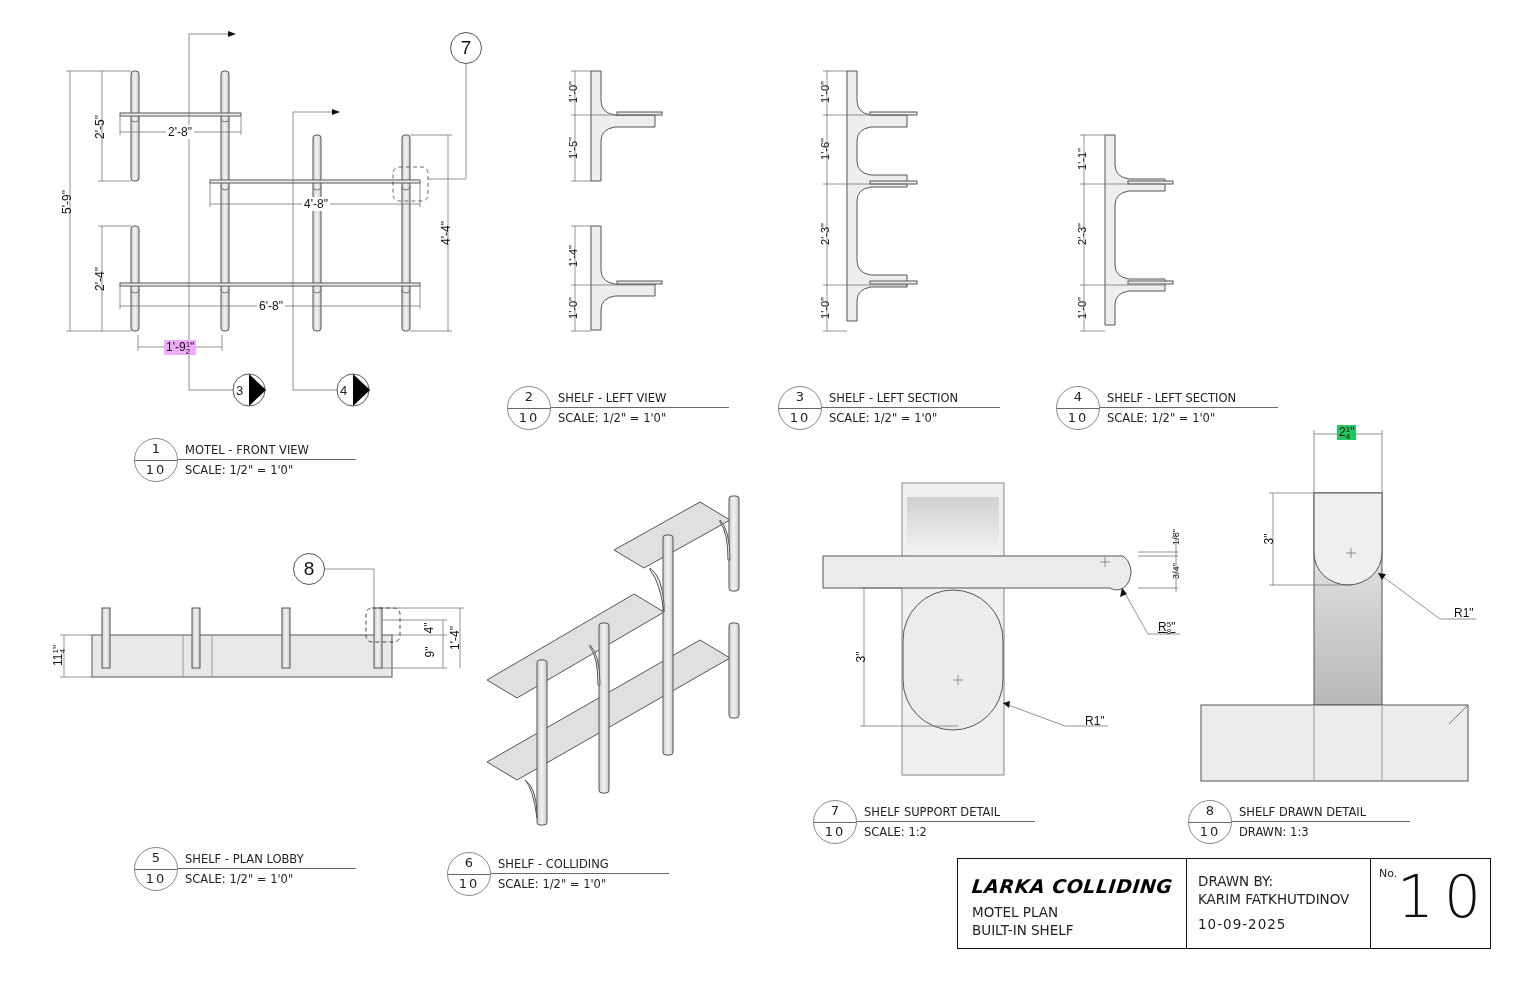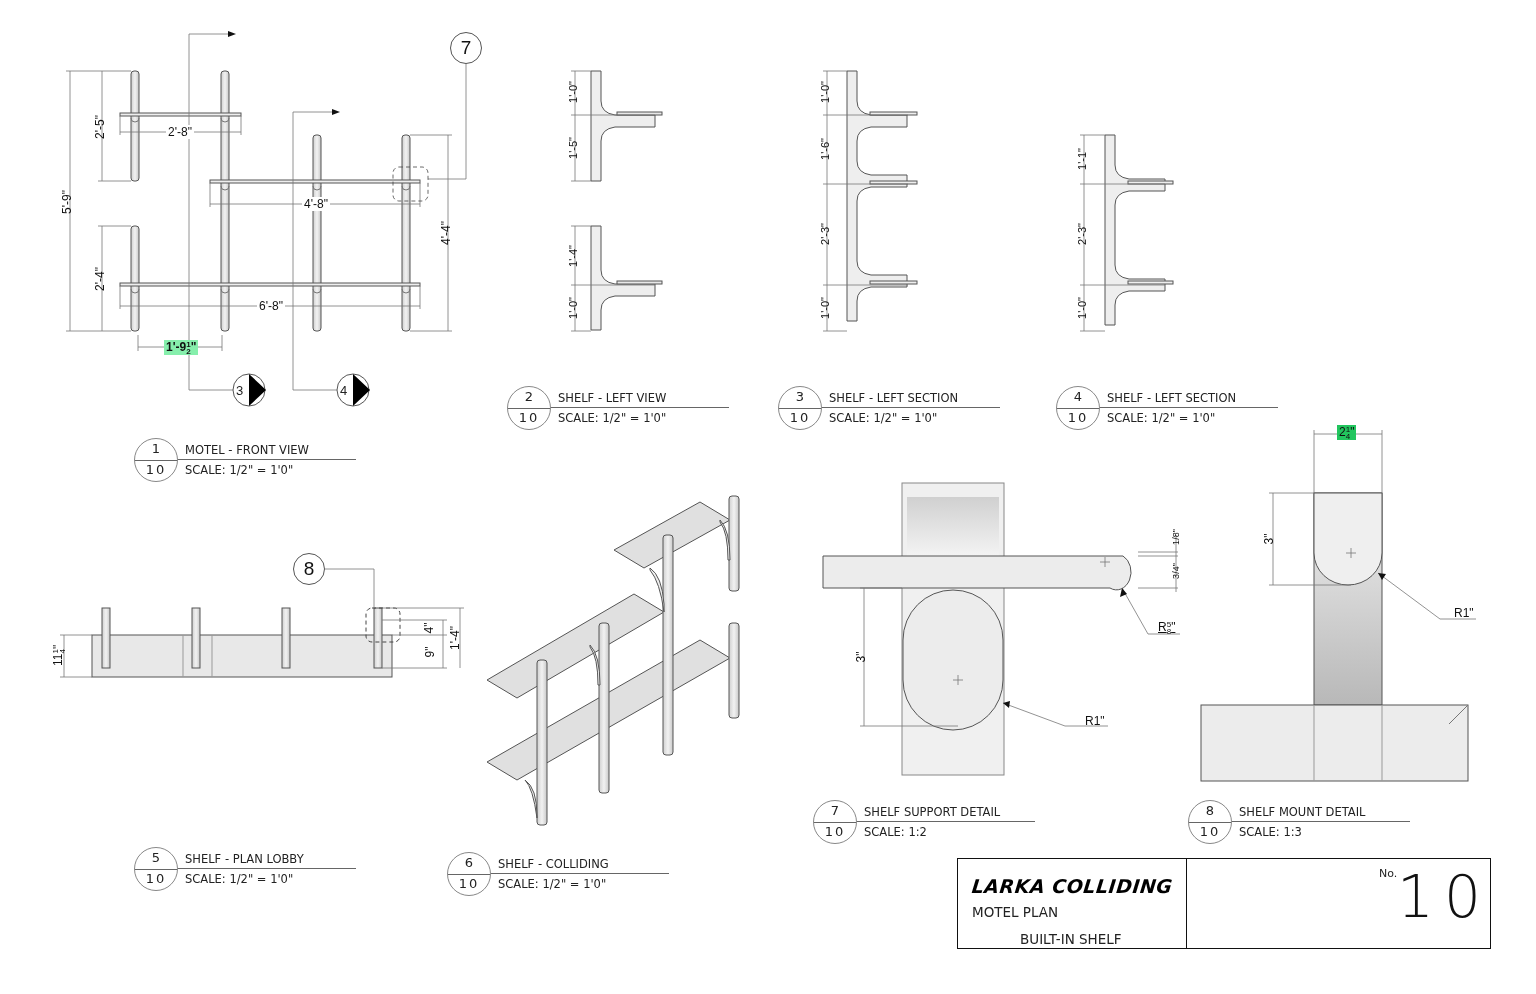--- a/index.html
+++ b/index.html
@@ -261,21 +261,21 @@
 <div class="lbl" style="left:236px;top:383px;font-size:13px;font-family:'Liberation Sans',sans-serif;">3</div>
 <div class="lbl" style="left:340px;top:383px;font-size:13px;font-family:'Liberation Sans',sans-serif;">4</div>
 
 <div class="dim rot" style="left:55px;top:195px;">5'-9"</div>
 <div class="dim rot" style="left:88px;top:120px;">2'-5"</div>
 <div class="dim rot" style="left:88px;top:272px;">2'-4"</div>
 <div class="dim rot" style="left:434px;top:226px;">4'-4"</div>
 <div class="dim" style="left:166px;top:125px;background:#fff;padding:0 2px;">2'-8"</div>
 <div class="dim" style="left:302px;top:197px;background:#fff;padding:0 2px;">4'-8"</div>
 <div class="dim" style="left:257px;top:299px;background:#fff;padding:0 2px;">6'-8"</div>
-<div class="dim" style="left:164px;top:340px;background:#86efac;padding:0 2px;font-weight:bold;">
+<div class="dim" style="left:164px;top:340px;background:#f0abfc;padding:0 2px;">
   <span>1'-9</span><span style="font-size:8px;display:inline-block;line-height:7px;vertical-align:middle;text-align:center;"><span>1</span><br><span>2</span></span>"
 </div>
 
 <div class="dim rot" style="left:562px;top:86px;font-size:11px;">1'-0"</div>
 <div class="dim rot" style="left:562px;top:142px;font-size:11px;">1'-5"</div>
 <div class="dim rot" style="left:562px;top:250px;font-size:11px;">1'-4"</div>
 <div class="dim rot" style="left:562px;top:302px;font-size:11px;">1'-0"</div>
 
 <div class="dim rot" style="left:814px;top:86px;font-size:11px;">1'-0"</div>
 <div class="dim rot" style="left:814px;top:143px;font-size:11px;">1'-6"</div>
@@ -381,27 +381,32 @@
   <div class="t1">SHELF SUPPORT DETAIL</div>
   <div class="t2">SCALE: 1:2</div>
 </div>
 <div class="ttl" style="left:1188px;top:800px;">
   <div class="circ">
       <div class="hr"></div>
     </div>
   <div class="num n1">8</div>
   <div class="num n2">10</div>
   <div class="line"></div>
-  <div class="t1">SHELF MOUNT DETAIL</div>
-  <div class="t2">SCALE: 1:3</div>
+  <div class="t1">SHELF DRAWN DETAIL</div>
+  <div class="t2">DRAWN: 1:3</div>
 </div>
 
 <div class="tb">
   <div class="c1">
     <div class="brand">LARKA COLLIDING</div>
     <div class="tbtxt" style="left:14px;top:45px;">MOTEL PLAN</div>
-    <div class="tbtxt" style="left:14px;top:72px;margin-left:48px;">BUILT-IN SHELF</div>
+    <div class="tbtxt" style="left:14px;top:63px;">BUILT-IN SHELF</div>
+  </div>
+  <div class="c2">
+    <div class="tbtxt" style="left:11px;top:14px;">DRAWN BY:</div>
+    <div class="tbtxt" style="left:11px;top:32px;">KARIM FATKHUTDINOV</div>
+    <div class="tbtxt" style="left:11px;top:57px;letter-spacing:1px;">10-09-2025</div>
   </div>
   <div class="c3">
     <div class="nolbl">No.</div>
     <div class="sheetno">10</div>
   </div>
 </div>
 
 </body></html>

